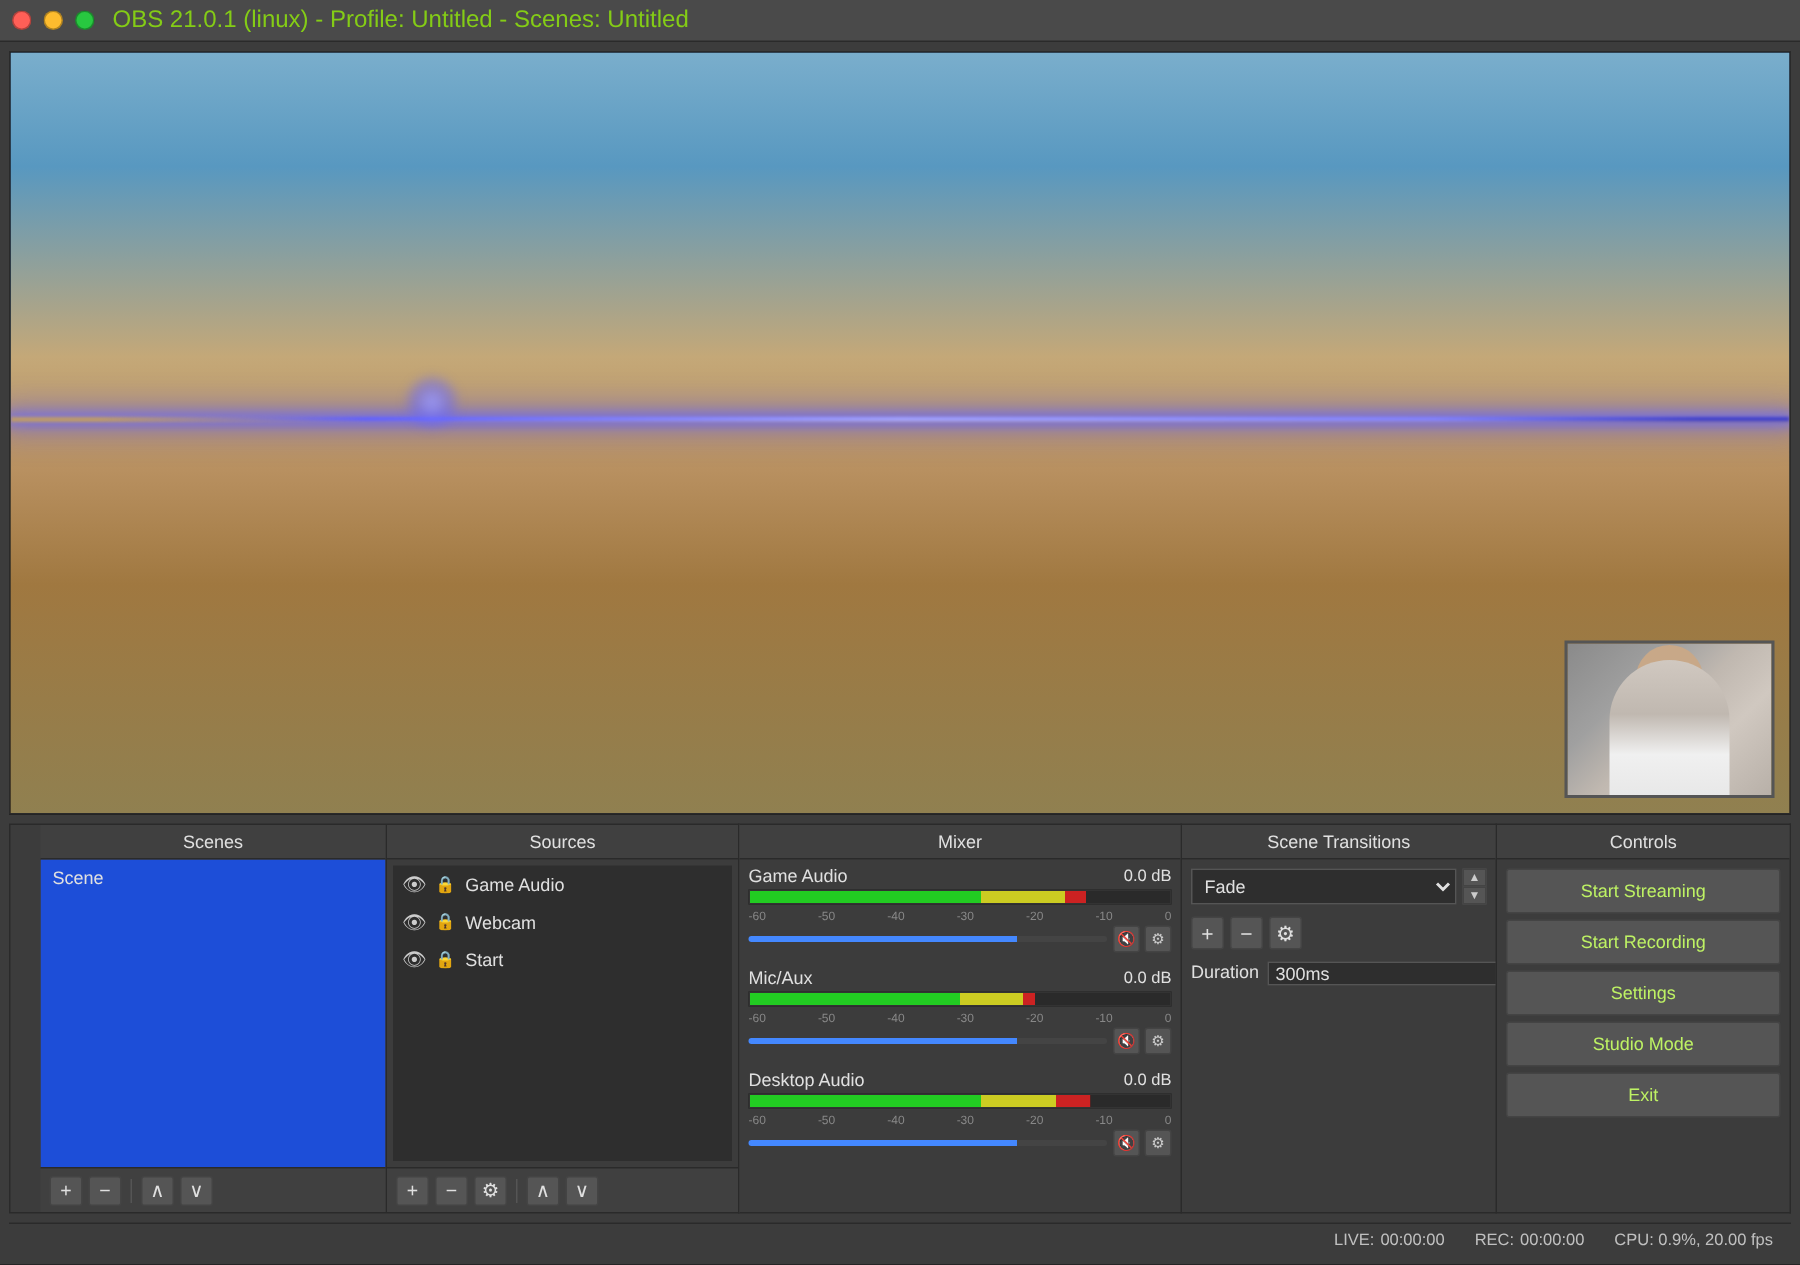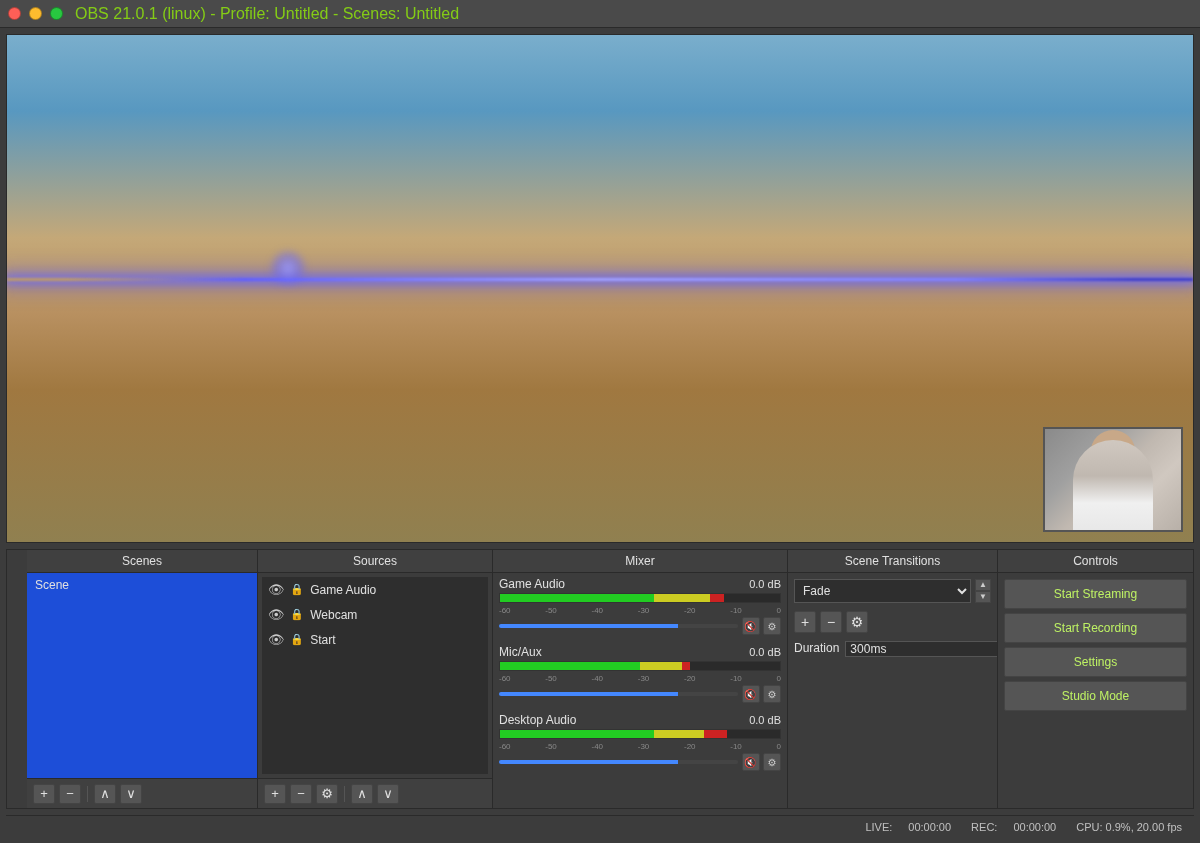--- a/index.html
+++ b/index.html
@@ -479,21 +479,21 @@
       align-items: center;
       justify-content: flex-end;
       padding: 0 12px;
       gap: 20px;
       font-size: 11px;
       color: #c0c0c0;
     }
 
     .status-item {
       display: flex;
-      gap: 16px;
+      gap: 4px;
       text-align: right;
     }
 
     
     .meter-green { background: #22cc22; }
     .meter-yellow { background: #cccc22; }
     .meter-red { background: #cc2222; }
     .meter-empty { background: #2a2a2a; }
 
     .sources-list-bg {
@@ -697,20 +697,21 @@
       </div>
     </div>
 
     <div class="panel-section" id="controls-panel">
       <div class="panel-header">Controls</div>
       <div class="panel-content">
         <button class="control-btn">Start Streaming</button>
         <button class="control-btn">Start Recording</button>
         <button class="control-btn">Settings</button>
         <button class="control-btn">Studio Mode</button>
+        <button class="control-btn">Exit</button>
       </div>
     </div>
 
   </div>
 
   <div id="status-bar">
     <div class="status-item">
       <span>LIVE:</span>
       <span>00:00:00</span>
     </div>

